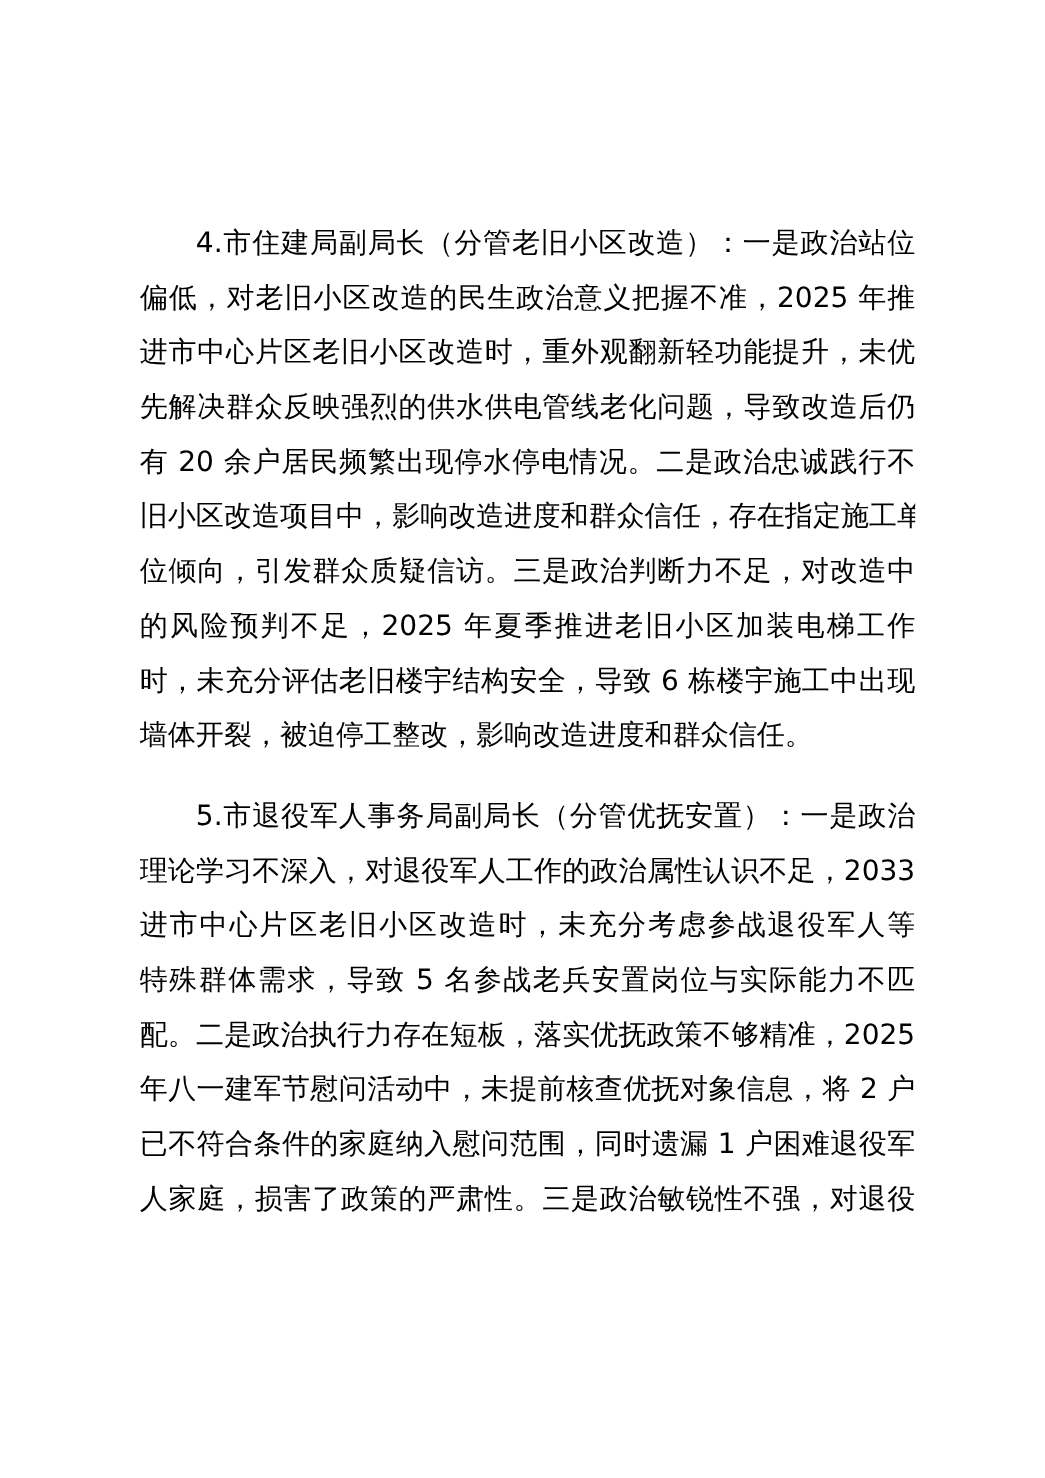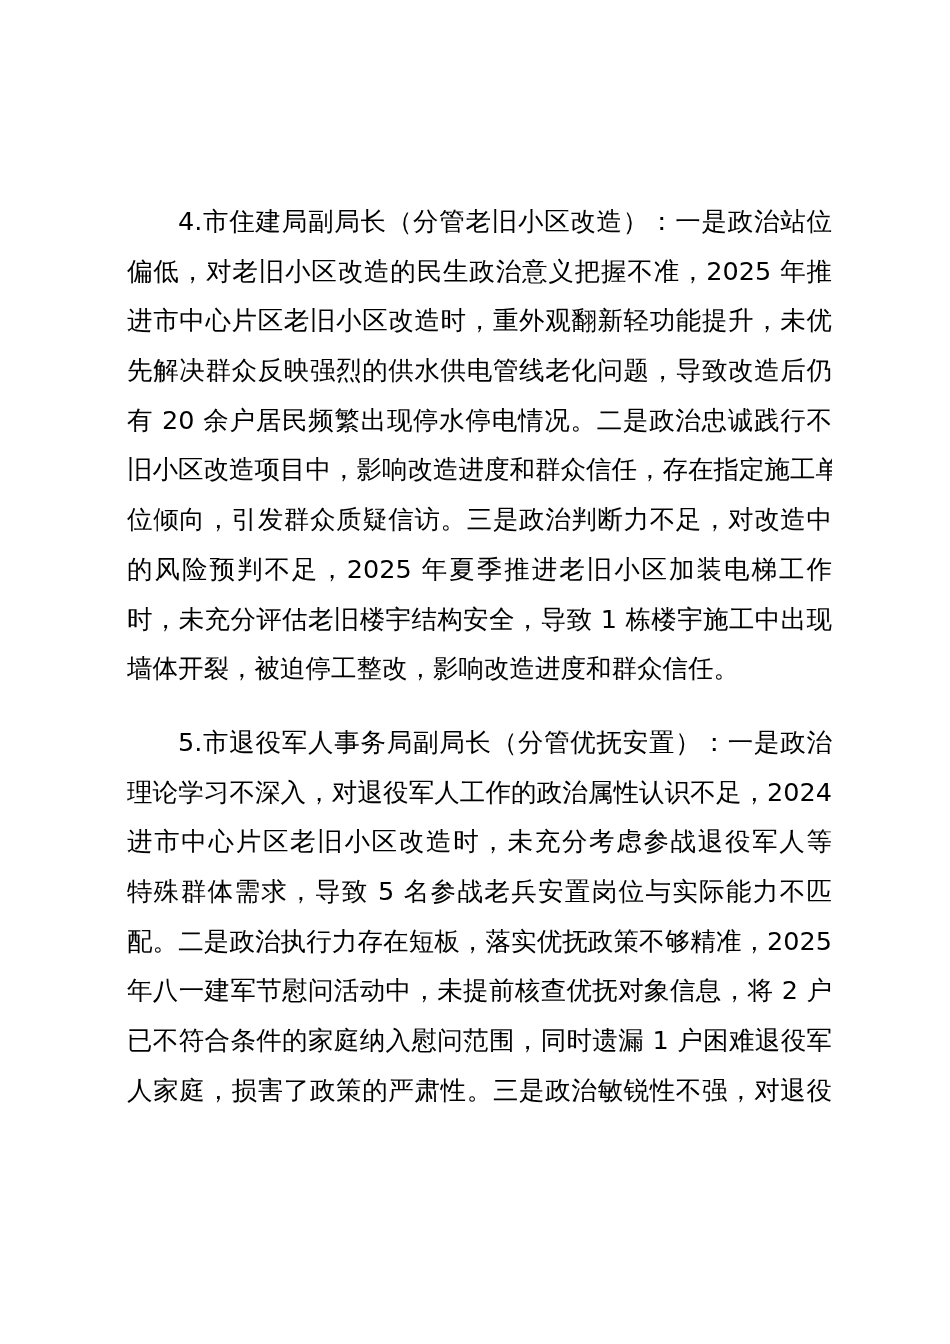--- a/index.html
+++ b/index.html
@@ -58,27 +58,27 @@
 
     <div class="para">
       <span class="line first">4.市住建局副局长（分管老旧小区改造）：一是政治站位</span>
       <span class="line">偏低，对老旧小区改造的民生政治意义把握不准，2025 年推</span>
       <span class="line">进市中心片区老旧小区改造时，重外观翻新轻功能提升，未优</span>
       <span class="line">先解决群众反映强烈的供水供电管线老化问题，导致改造后仍</span>
       <span class="line">有 20 余户居民频繁出现停水停电情况。二是政治忠诚践行不</span>
       <span class="line">旧小区改造项目中，影响改造进度和群众信任，存在指定施工单</span>
       <span class="line">位倾向，引发群众质疑信访。三是政治判断力不足，对改造中</span>
       <span class="line">的风险预判不足，2025 年夏季推进老旧小区加装电梯工作</span>
-      <span class="line">时，未充分评估老旧楼宇结构安全，导致 1 栋楼宇施工中出现</span>
+      <span class="line">时，未充分评估老旧楼宇结构安全，导致 6 栋楼宇施工中出现</span>
       <span class="line last">墙体开裂，被迫停工整改，影响改造进度和群众信任。</span>
     </div>
 
     <div class="para">
       <span class="line first">5.市退役军人事务局副局长（分管优抚安置）：一是政治</span>
-      <span class="line">理论学习不深入，对退役军人工作的政治属性认识不足，2024</span>
+      <span class="line">理论学习不深入，对退役军人工作的政治属性认识不足，2033</span>
       <span class="line">进市中心片区老旧小区改造时，未充分考虑参战退役军人等</span>
       <span class="line">特殊群体需求，导致 5 名参战老兵安置岗位与实际能力不匹</span>
       <span class="line">配。二是政治执行力存在短板，落实优抚政策不够精准，2025</span>
       <span class="line">年八一建军节慰问活动中，未提前核查优抚对象信息，将 2 户</span>
       <span class="line">已不符合条件的家庭纳入慰问范围，同时遗漏 1 户困难退役军</span>
       <span class="line">人家庭，损害了政策的严肃性。三是政治敏锐性不强，对退役</span>
     </div>
 
   </div>
 </div>

